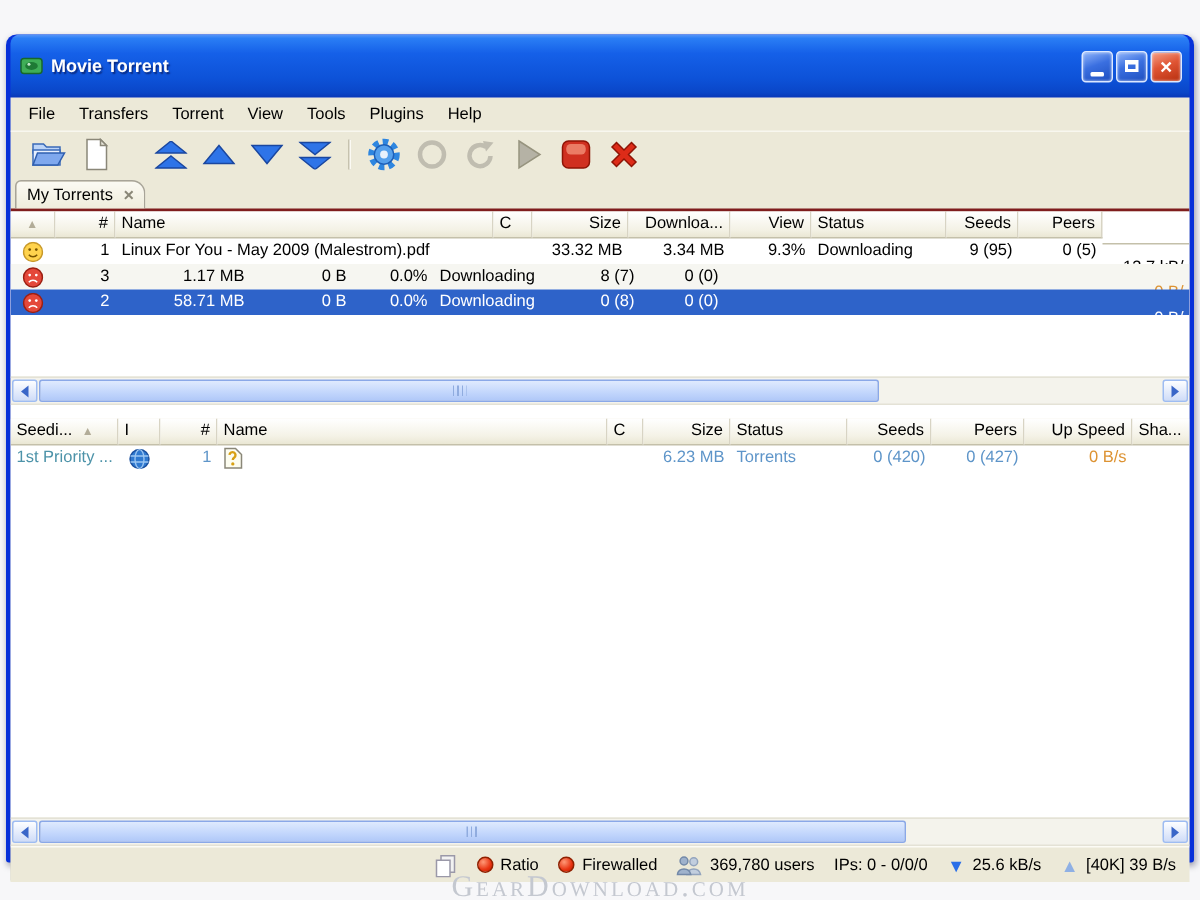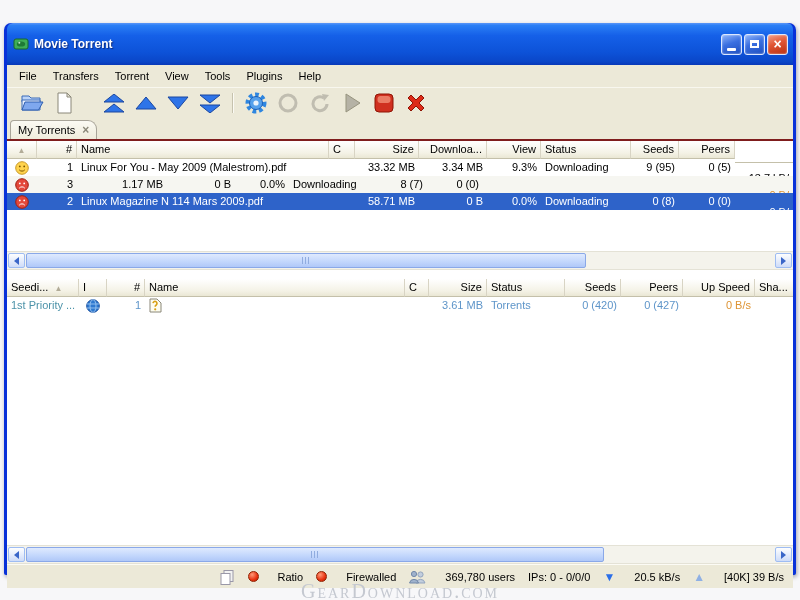--- a/index.html
+++ b/index.html
@@ -100,21 +100,21 @@
     display:flex;align-items:center;justify-content:center;
   }
   .sb-thumb .grips{width:9px;height:7px;background:repeating-linear-gradient(90deg,#90acdf 0 1px,transparent 1px 3px);}
   .thumb1{left:19px;width:558px;}
   .thumb2{left:19px;width:576px;}
   
   .statusbar{
     height:23px;flex:none;display:flex;align-items:center;justify-content:flex-end;
     gap:13px;padding-right:9px;border-top:1px solid #fcfbf5;box-shadow:0 -1px 0 #c8c4b0;
   }
-  .sb-item{display:flex;align-items:center;gap:19px;white-space:nowrap;}
+  .sb-item{display:flex;align-items:center;gap:5px;white-space:nowrap;}
   .ball{
     width:11px;height:11px;border-radius:50%;
     background:radial-gradient(circle at 35% 30%,#ff9977,#e83311 60%,#b81e00 100%);
     border:1px solid #902000;box-sizing:border-box;
   }
   .arrow-down{color:#2b6fe8;font-size:12px;line-height:1;}
   .arrow-up{color:#8fb0e4;font-size:12px;line-height:1;}
   
   .watermark{
     position:absolute;left:0;right:0;top:580px;text-align:center;
@@ -301,21 +301,20 @@
       <div class="drow selected">
         <div class="dcell t1c0 center">
           <svg width="14" height="14" viewBox="0 0 14 14">
             <circle cx="7" cy="7" r="6.3" fill="#e4483a" stroke="#9c1f12"></circle>
             <circle cx="4.8" cy="5.4" r="0.9" fill="#fff"></circle>
               <circle cx="9.2" cy="5.4" r="0.9" fill="#fff"></circle>
             <path d="M4.2 10.2a3.6 3.6 0 0 1 5.6 0" stroke="#fff" fill="none"></path>
           </svg>
         </div>
         <div class="dcell t1c1 right">2</div>
-        <div class="dcell t1c2">Linux Magazine N 114 Mars 2009.pdf</div>
         <div class="dcell t1c3"></div>
         <div class="dcell t1c4 right">58.71 MB</div>
         <div class="dcell t1c5 right">0 B</div>
         <div class="dcell t1c6 right">0.0%</div>
         <div class="dcell t1c7">Downloading</div>
         <div class="dcell t1c8 right">0 (8)</div>
         <div class="dcell t1c9 right">0 (0)</div>
         <div class="dcell t1c10 right">0 B/</div>
       </div>
       <div style="flex:1"></div>
@@ -361,21 +360,21 @@
         </div>
         <div class="dcell t2c2 right">1</div>
         <div class="dcell t2c3">
           <svg width="13" height="15" viewBox="0 0 13 15" style="margin-right:4px;flex:none">
             <path d="M1 1h7l4 4v9H1z" fill="#fdfdf0" stroke="#8a8778"></path>
             <path d="M4 5.2a2 2 0 1 1 3.2 1.8c-.8.5-1 1-1 1.7" stroke="#d8a012" stroke-width="1.6" fill="none"></path>
             <circle cx="6.2" cy="11.3" r="1.1" fill="#d8a012"></circle>
           </svg>
         </div>
         <div class="dcell t2c4"></div>
-        <div class="dcell t2c5 right">3.61 MB</div>
+        <div class="dcell t2c5 right">6.23 MB</div>
         <div class="dcell t2c6">Torrents</div>
         <div class="dcell t2c7 right">0 (420)</div>
         <div class="dcell t2c8 right">0 (427)</div>
         <div class="dcell t2c9 right orange">0 B/s</div>
         <div class="dcell t2c10"></div>
       </div>
       <div style="flex:1"></div>
     </div>
 
     <div class="hscroll">
@@ -410,21 +409,21 @@
           <circle cx="11.5" cy="4.5" r="2.6" fill="#c2cede" stroke="#93a4bd"></circle>
           <path d="M7 13a4.6 4.6 0 0 1 9 0z" fill="#c2cede" stroke="#93a4bd"></path>
           <circle cx="5" cy="4" r="2.6" fill="#9fb2cc" stroke="#7389a8"></circle>
           <path d="M0.5 13a4.6 4.6 0 0 1 9 0z" fill="#9fb2cc" stroke="#7389a8"></path>
         </svg>
         <span>369,780 users</span>
       </span>
       <span class="sb-item">IPs: 0 - 0/0/0</span>
       <span class="sb-item">
         <span class="arrow-down">▼</span>
-        <span>20.5 kB/s</span>
+        <span>25.6 kB/s</span>
       </span>
       <span class="sb-item">
         <span class="arrow-up">▲</span>
         <span>[40K] 39 B/s</span>
       </span>
     </div>
 
   </div>
 </div>
 

